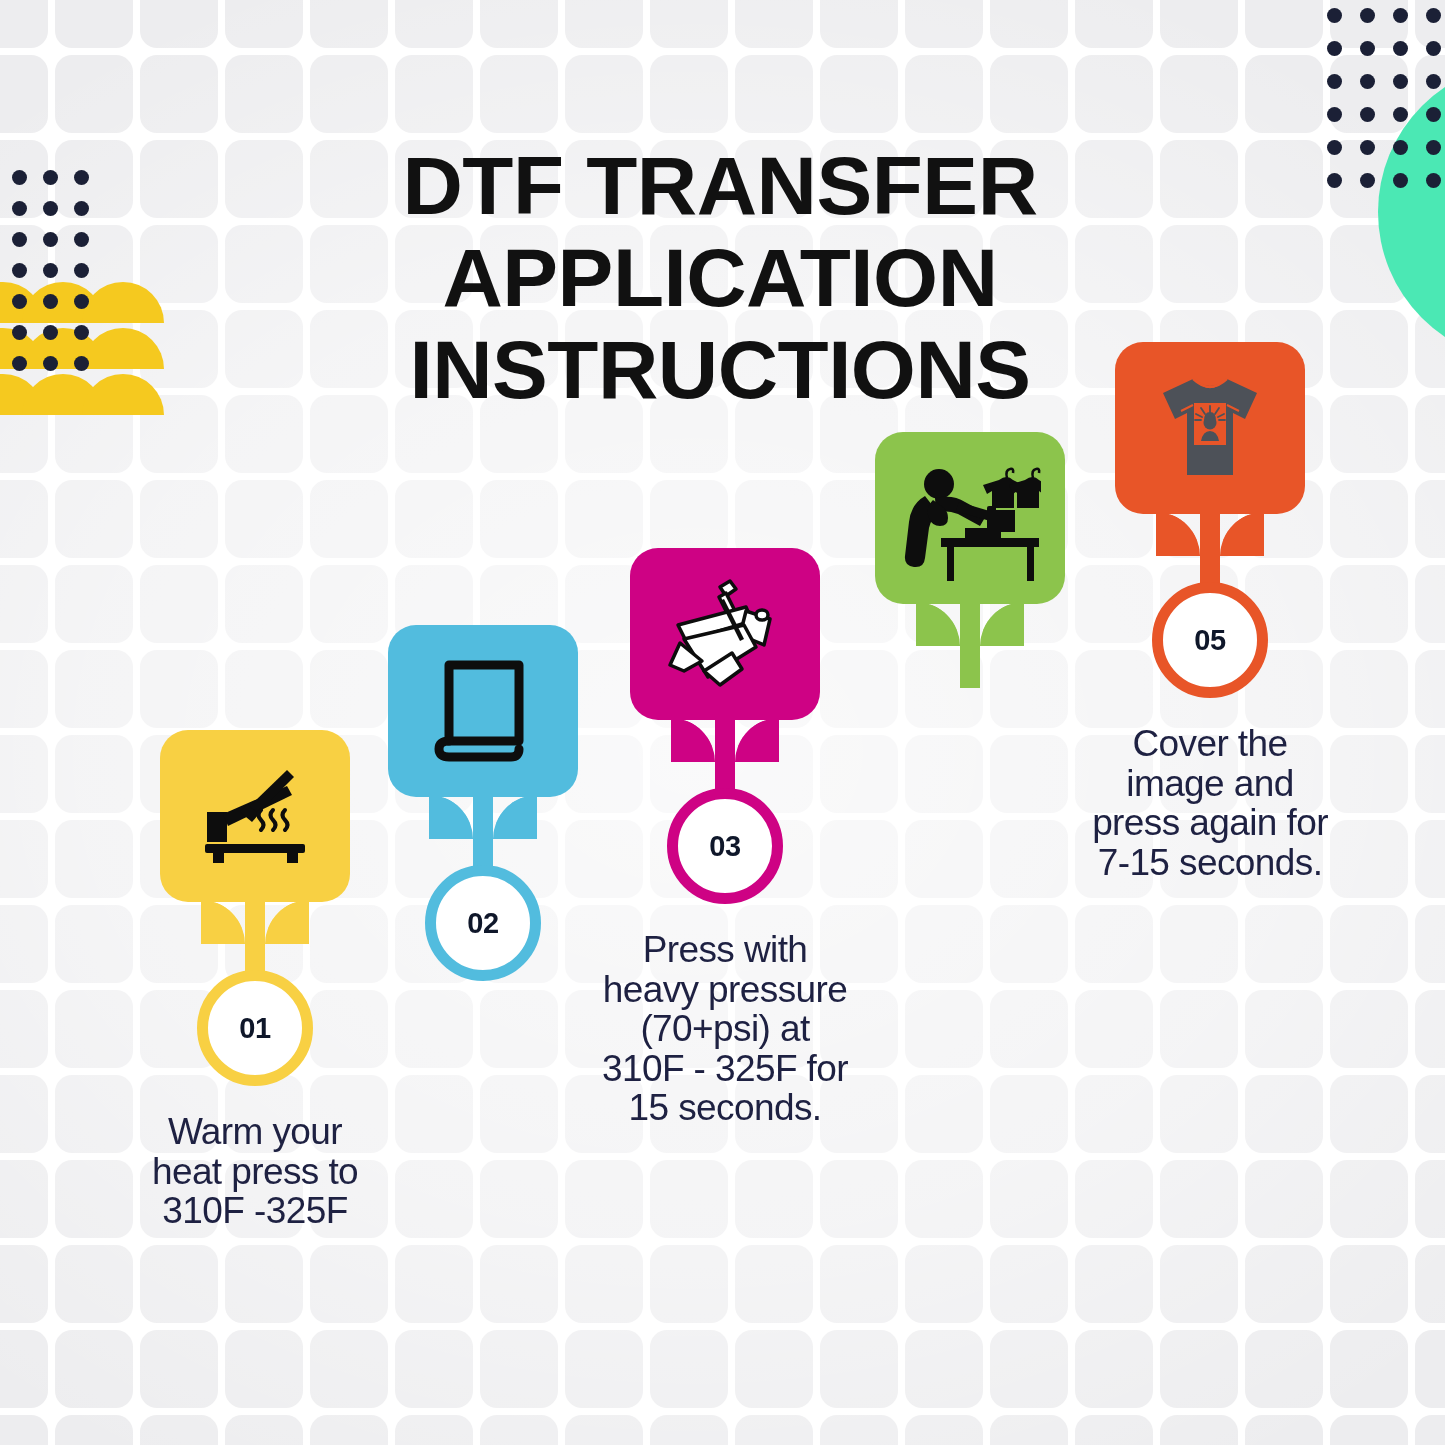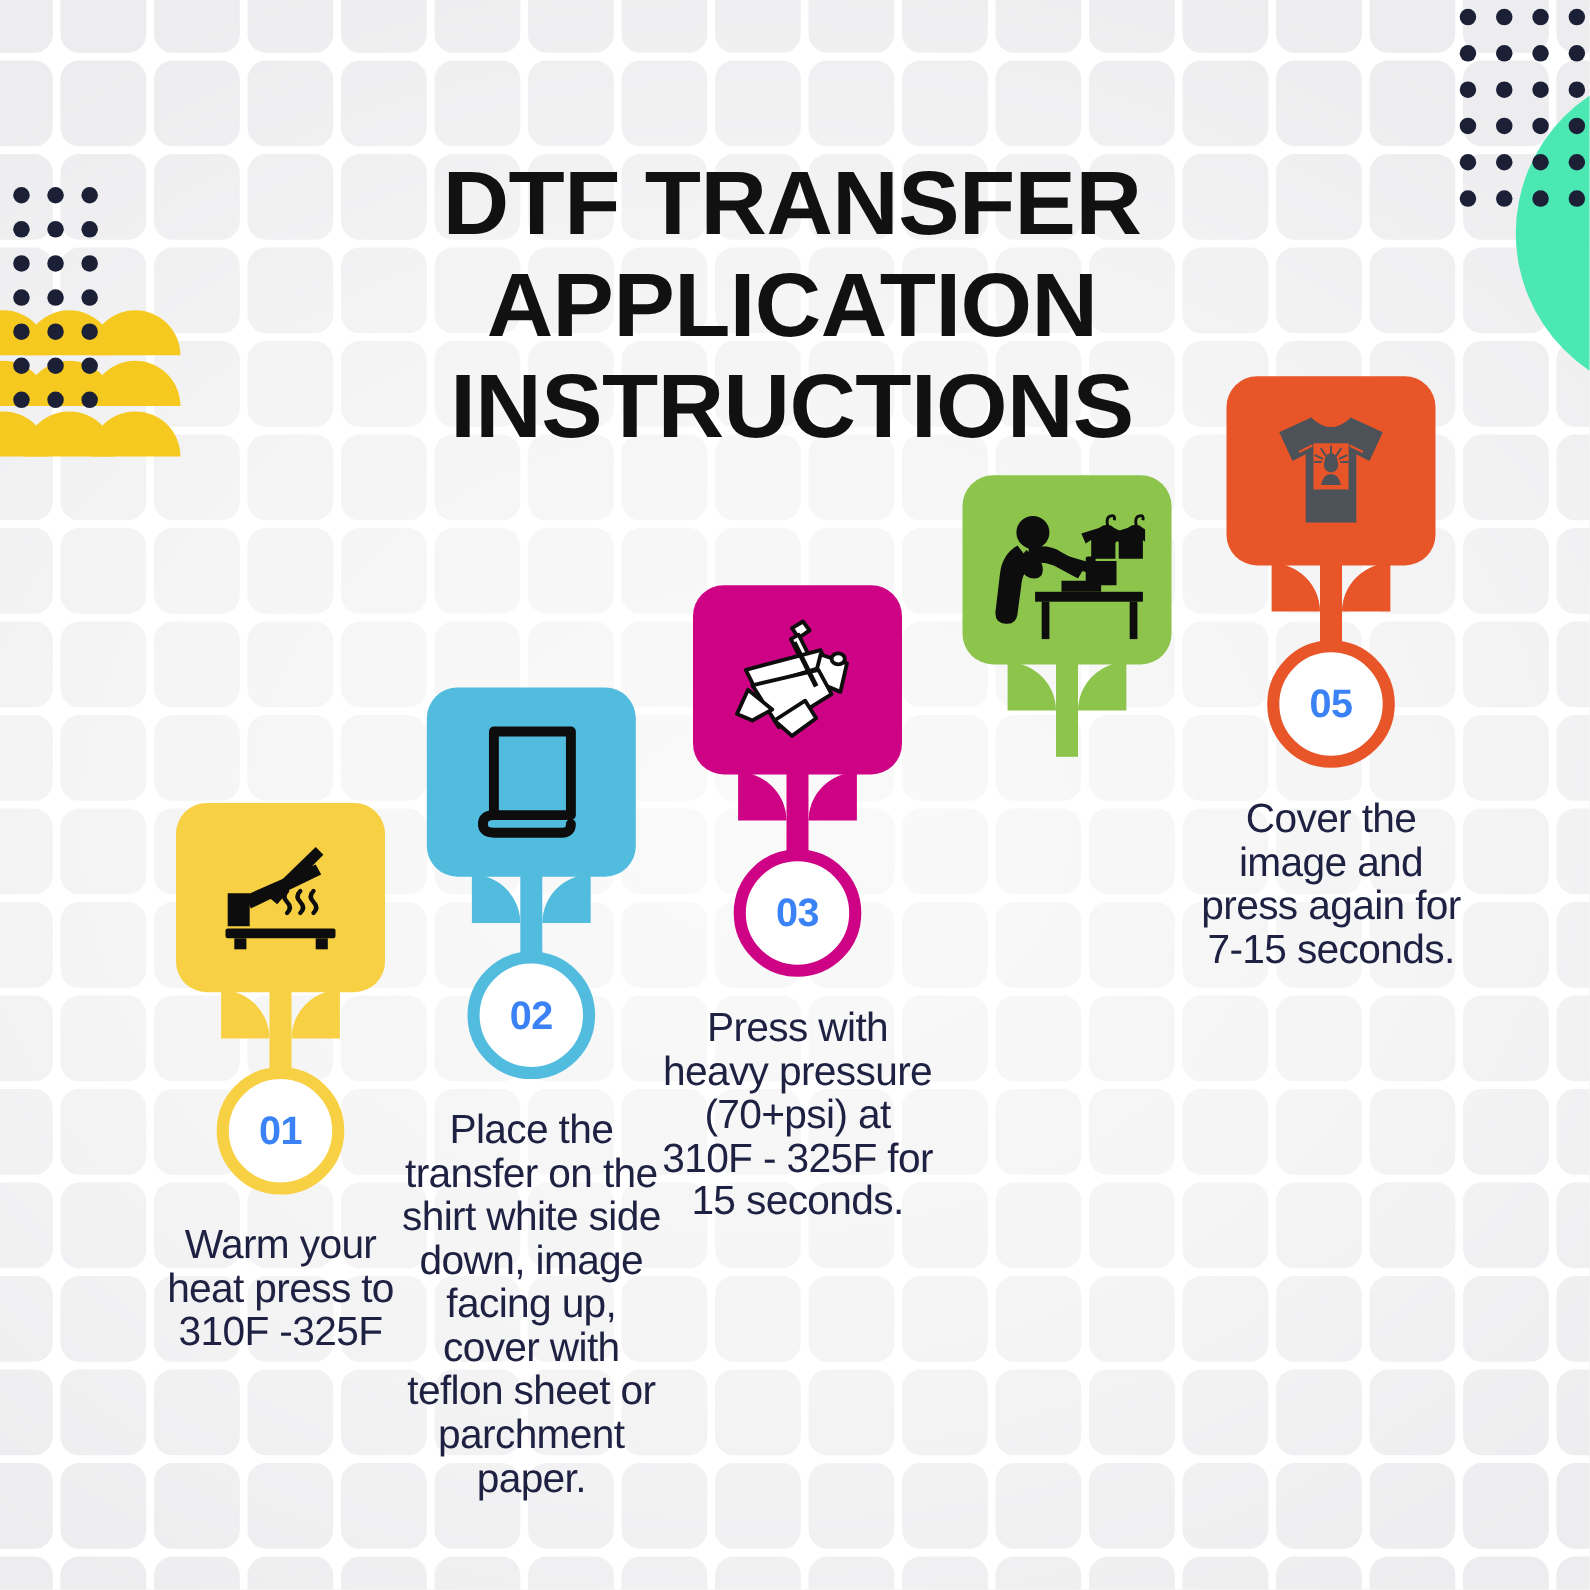--- a/index.html
+++ b/index.html
@@ -136,22 +136,22 @@
     display: flex;
     align-items: center;
     justify-content: center;
     position: relative;
     z-index: 3;
     margin-top: -16px;
   }
   .ring .num {
     font-family: "Liberation Sans", sans-serif;
     font-weight: bold;
-    font-size: 36px;
-    color: #3b82f6;
+    font-size: 29px;
+    color: #0f172a;
     letter-spacing: -0.5px;
   }
 
   .caption {
     margin-top: 26px;
     text-align: center;
     color: #1E2142;
     font-family: "Liberation Sans", sans-serif;
     font-size: 37px;
     line-height: 1.07;
@@ -599,24 +599,23 @@
       </svg>
     </div>
     <div class="neck">
       <div class="stem" style="background: rgb(82, 188, 222);"></div>
       <div class="fillet l" style="box-shadow: none; background: radial-gradient(circle at 0% 100%, rgb(82, 188, 222) 0px, rgb(82, 188, 222) 44px, transparent 44.5px);"></div>
       <div class="fillet r" style="box-shadow: none; background: radial-gradient(circle at 100% 100%, rgb(82, 188, 222) 0px, rgb(82, 188, 222) 44px, transparent 44.5px);"></div>
     </div>
     <div class="ring" style="border: 11px solid rgb(82, 188, 222);">
       <span class="num">02</span>
     </div>
-    <div class="caption">Place the transfer on the shirt white side down, image facing up, cover with teflon sheet or parchment paper.</div>
-  </div>
-
-  <div class="step" id="step-3" style="left:600px; top:532px;">
+  </div>
+
+  <div class="step" id="step-3" style="left:600px; top:548px;">
     <div class="card" style="background: rgb(206, 2, 132);">
       <svg width="130" height="122" viewBox="0 0 130 122">
         <g fill="#ffffff" stroke="#0d0d0d" stroke-width="3.5" stroke-linejoin="round">
           <path d="M60 14 l10 -6 6 8 -10 7 z"></path>
           <path d="M66 20 l22 44 -7 4 -22 -44 z"></path>
           <path d="M18 52 L86 34 L92 48 L26 68 Z"></path>
           <path d="M86 38 l24 8 -6 26 -24 -10 z"></path>
           <path d="M24 66 L84 52 L96 74 L48 104 Z"></path>
           <path d="M20 70 l-10 22 14 6 18 -10 z"></path>
           <path d="M44 98 l28 -18 10 16 -22 16 z"></path>

